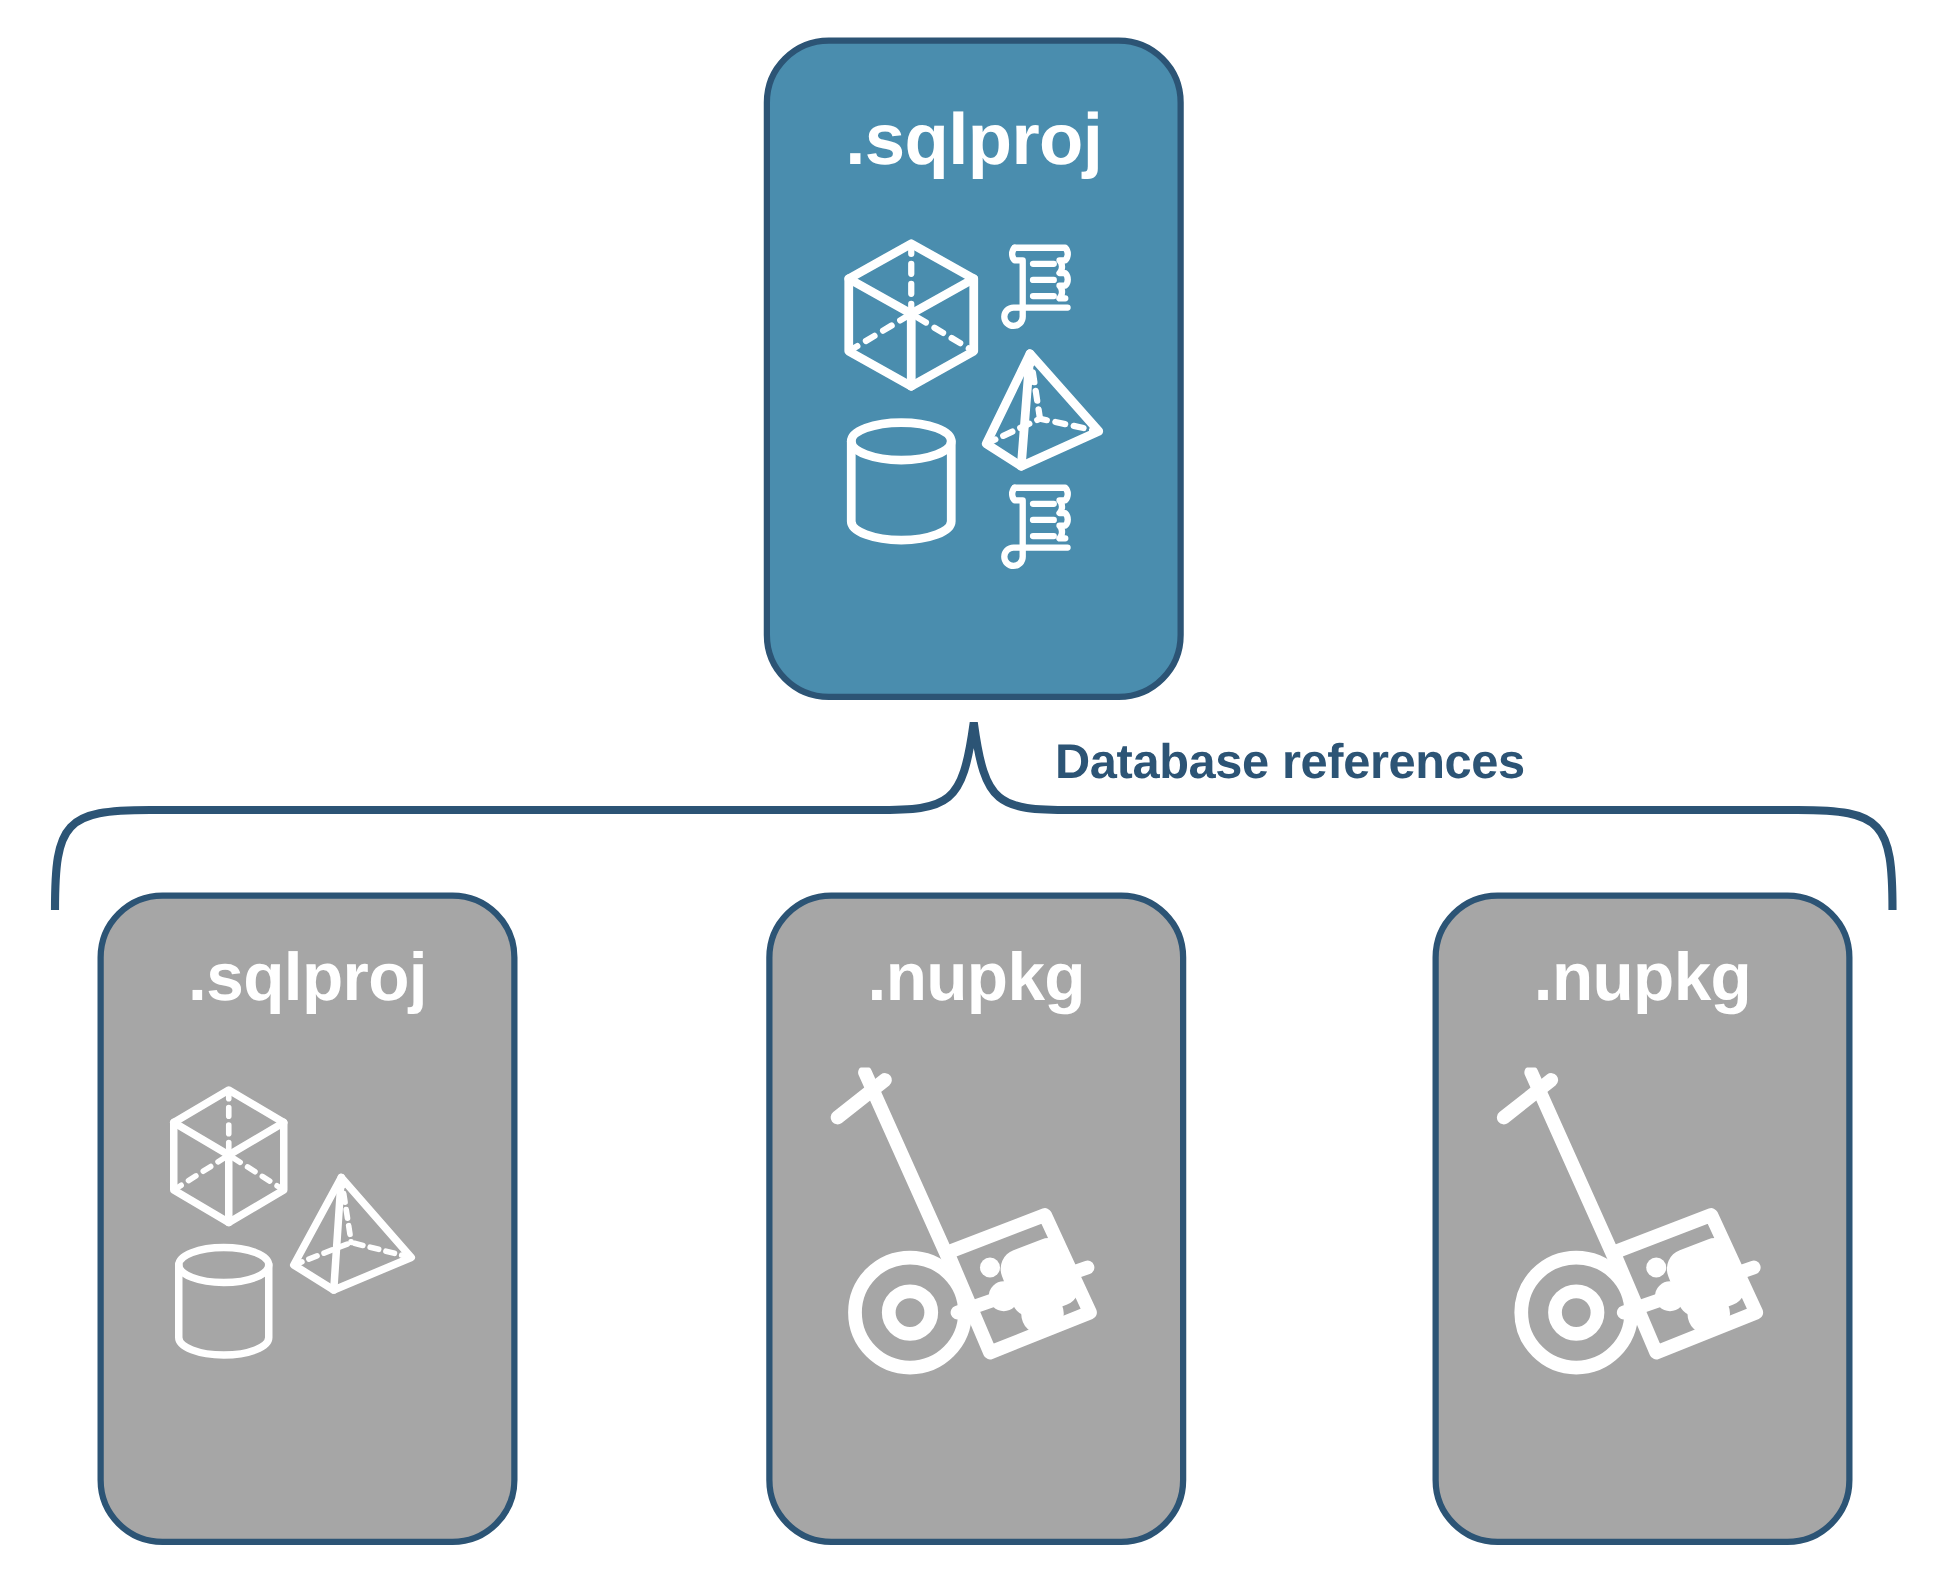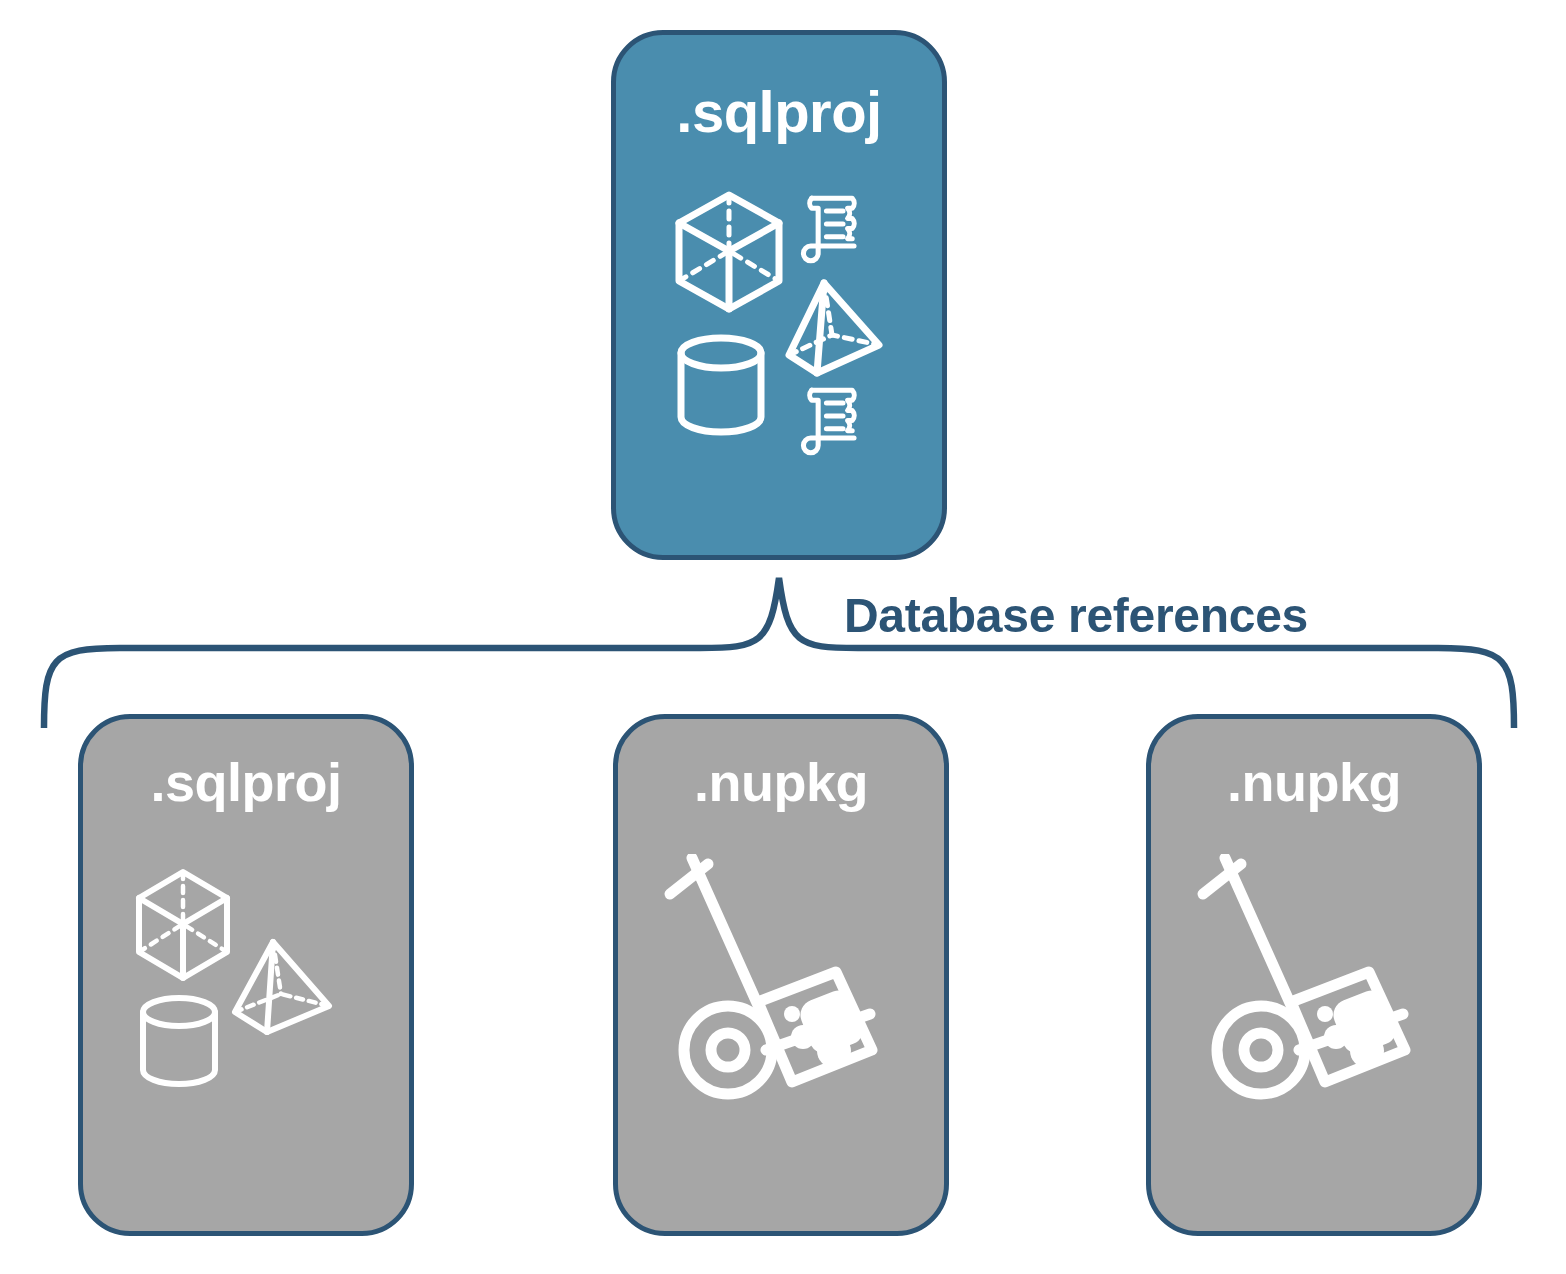--- a/index.html
+++ b/index.html
@@ -83,21 +83,21 @@
     left: 0;
     top: 548px;
     width: 1566px;
     height: 180px;
     pointer-events: none;
   }
   #connector-label {
     position: absolute;
     left: 844px;
     top: 588px;
-    font-size: 48px;
+    font-size: 39px;
     font-weight: bold;
     color: #2c5475;
     letter-spacing: -0.3px;
     white-space: nowrap;
     user-select: none;
   }
 </style>
 </head>
 <body>
 

